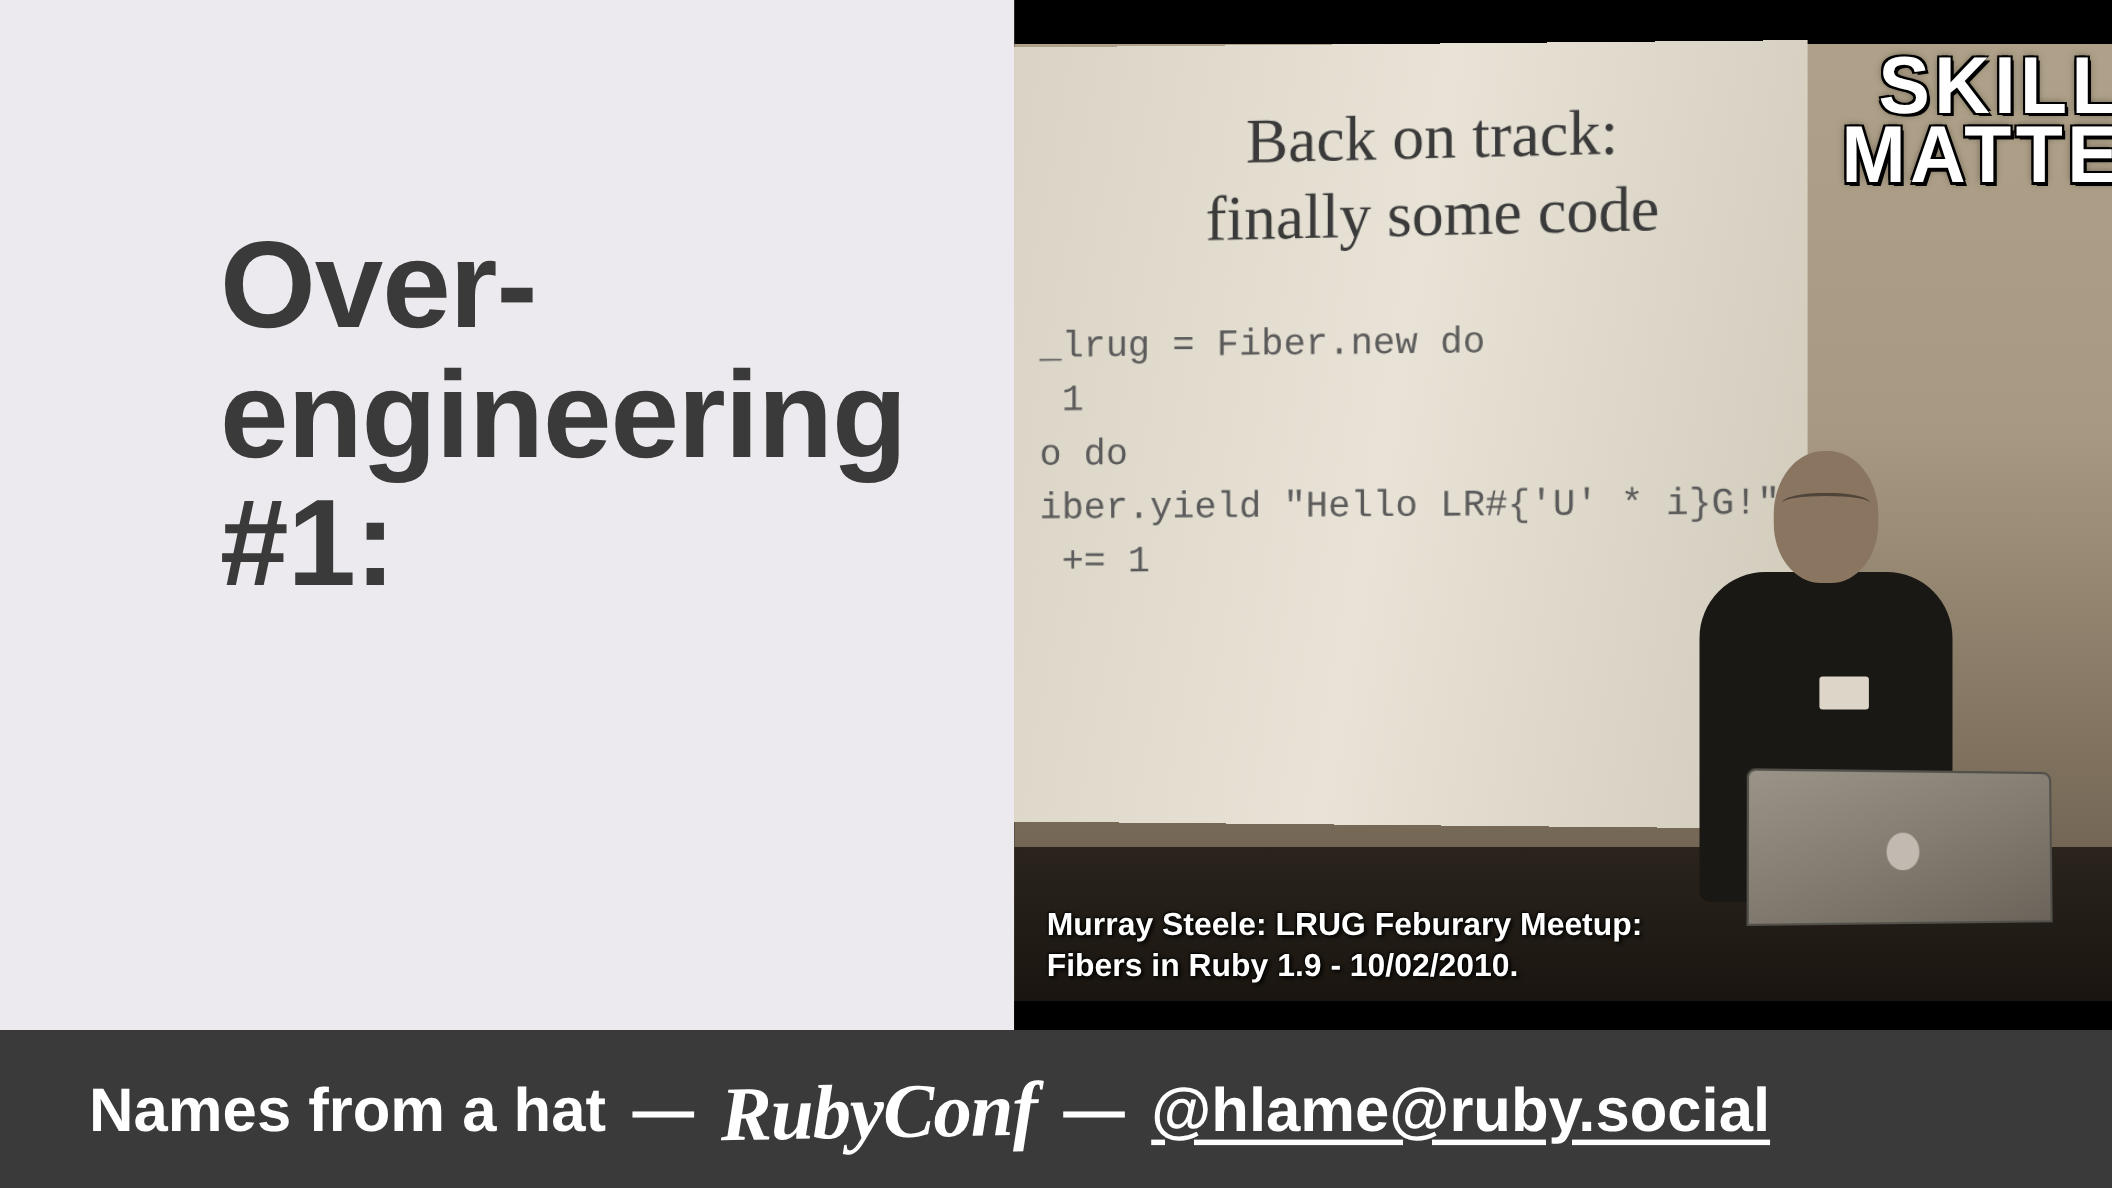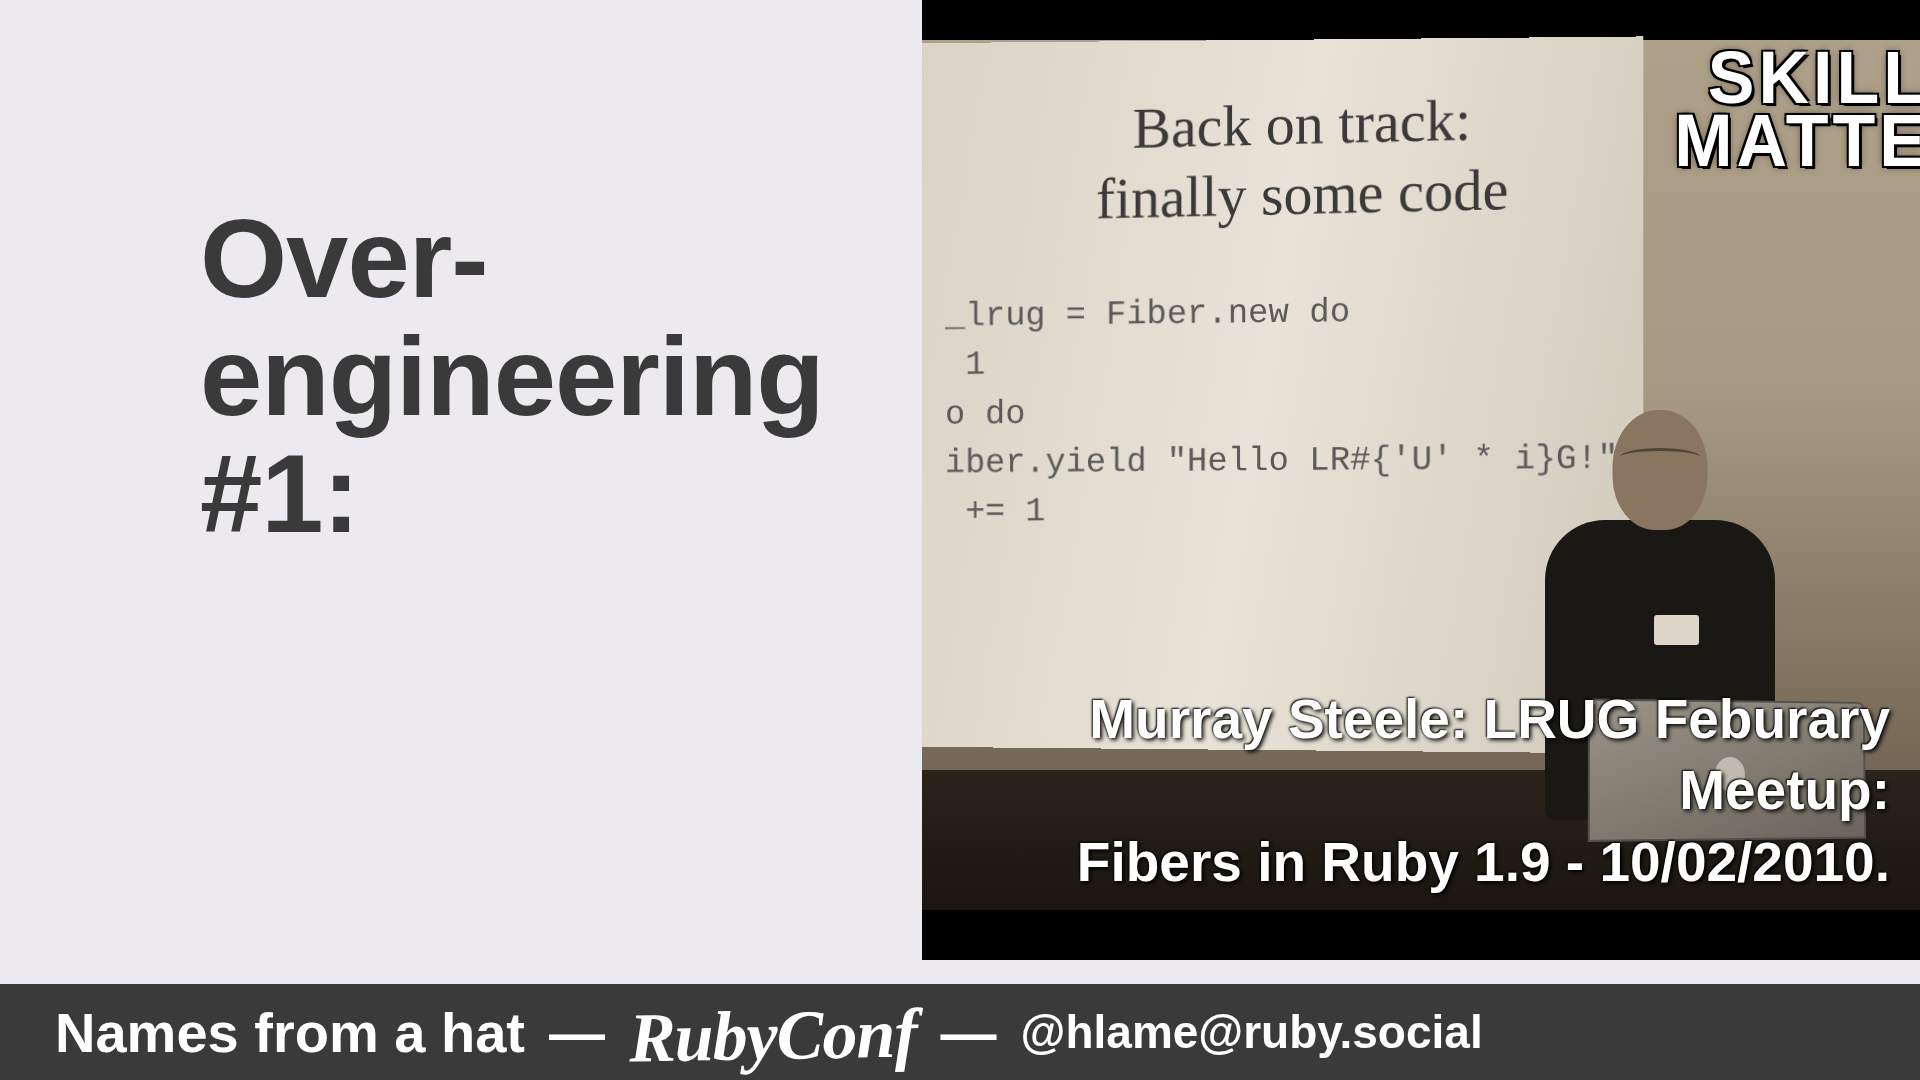--- a/index.html
+++ b/index.html
@@ -156,37 +156,37 @@
     top: 55px; left: 50%;
     transform: translateX(-50%);
     width: 30px; height: 34px;
     background: #c0bab0;
     border-radius: 50% 50% 48% 48%;
   }
   .video-caption {
     position: absolute;
     left: 0; right: 0;
     bottom: 62px;
-    text-align: right;
+    text-align: left;
     color: #fff;
     font-family: Arial, Helvetica, sans-serif;
     font-weight: 700;
-    font-size: 55px;
+    font-size: 29px;
     line-height: 1.3;
     text-shadow: 2px 2px 4px #000, -1px -1px 2px #000;
     padding: 0 30px;
   }
   .footer {
     position: absolute;
     left: 0; right: 0; bottom: 0;
-    height: 96px;
+    height: 144px;
     background: #3a3a3a;
     display: flex;
     align-items: center;
-    padding-left: 55px;
+    padding-left: 81px;
     gap: 24px;
     color: #fff;
   }
   .footer-text {
     font-family: "Arial Narrow", "Helvetica Condensed", sans-serif;
     font-stretch: condensed;
     font-weight: 700;
     font-size: 56px;
     letter-spacing: 0px;
   }
@@ -199,21 +199,22 @@
     font-size: 70px;
     font-weight: 700;
     font-style: italic;
     transform: translateY(4px) rotate(-1deg);
     letter-spacing: -1px;
   }
   .footer-handle {
     font-family: "Arial Narrow", sans-serif;
     font-stretch: condensed;
     font-weight: 700;
-    font-size: 46px;
+    font-size: 56px;
+    text-decoration: underline;
     text-underline-offset: 8px;
   }
   .desk {
     position: absolute;
     left: 0; right: 0;
     bottom: 50px;
     height: 140px;
     background: linear-gradient(180deg, #2a241c 0%, #1a1510 100%);
   }
 </style>

